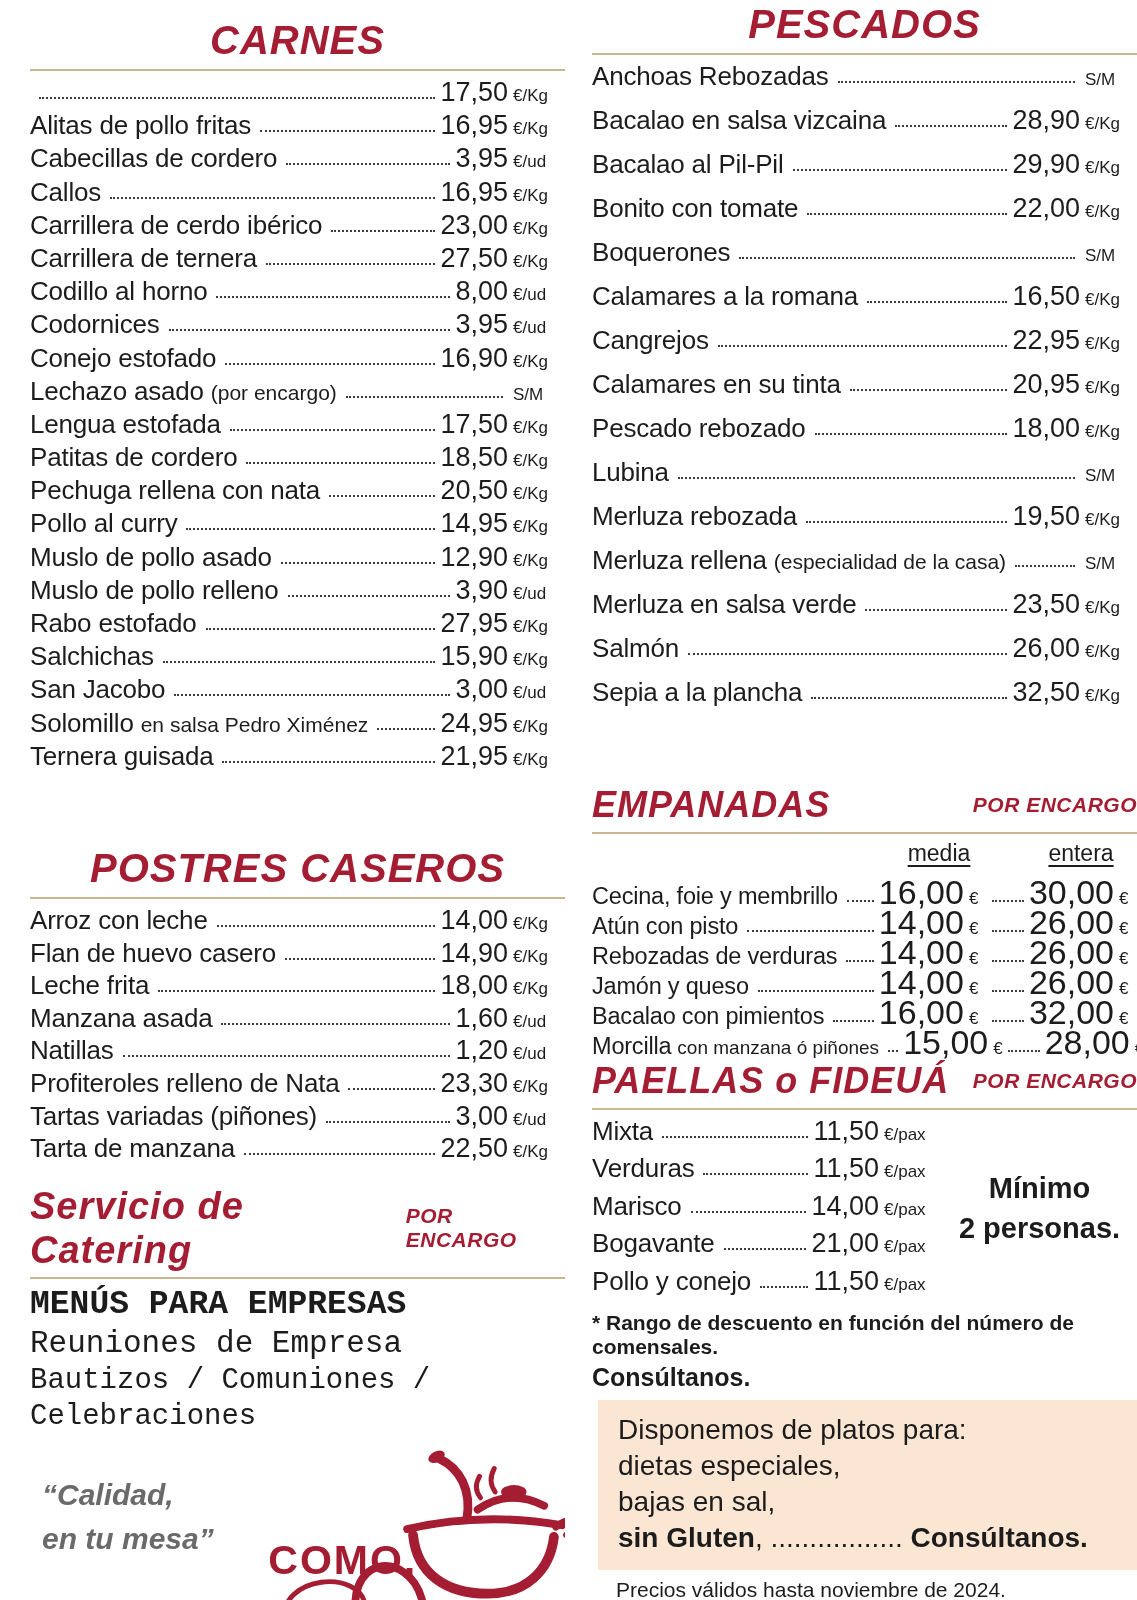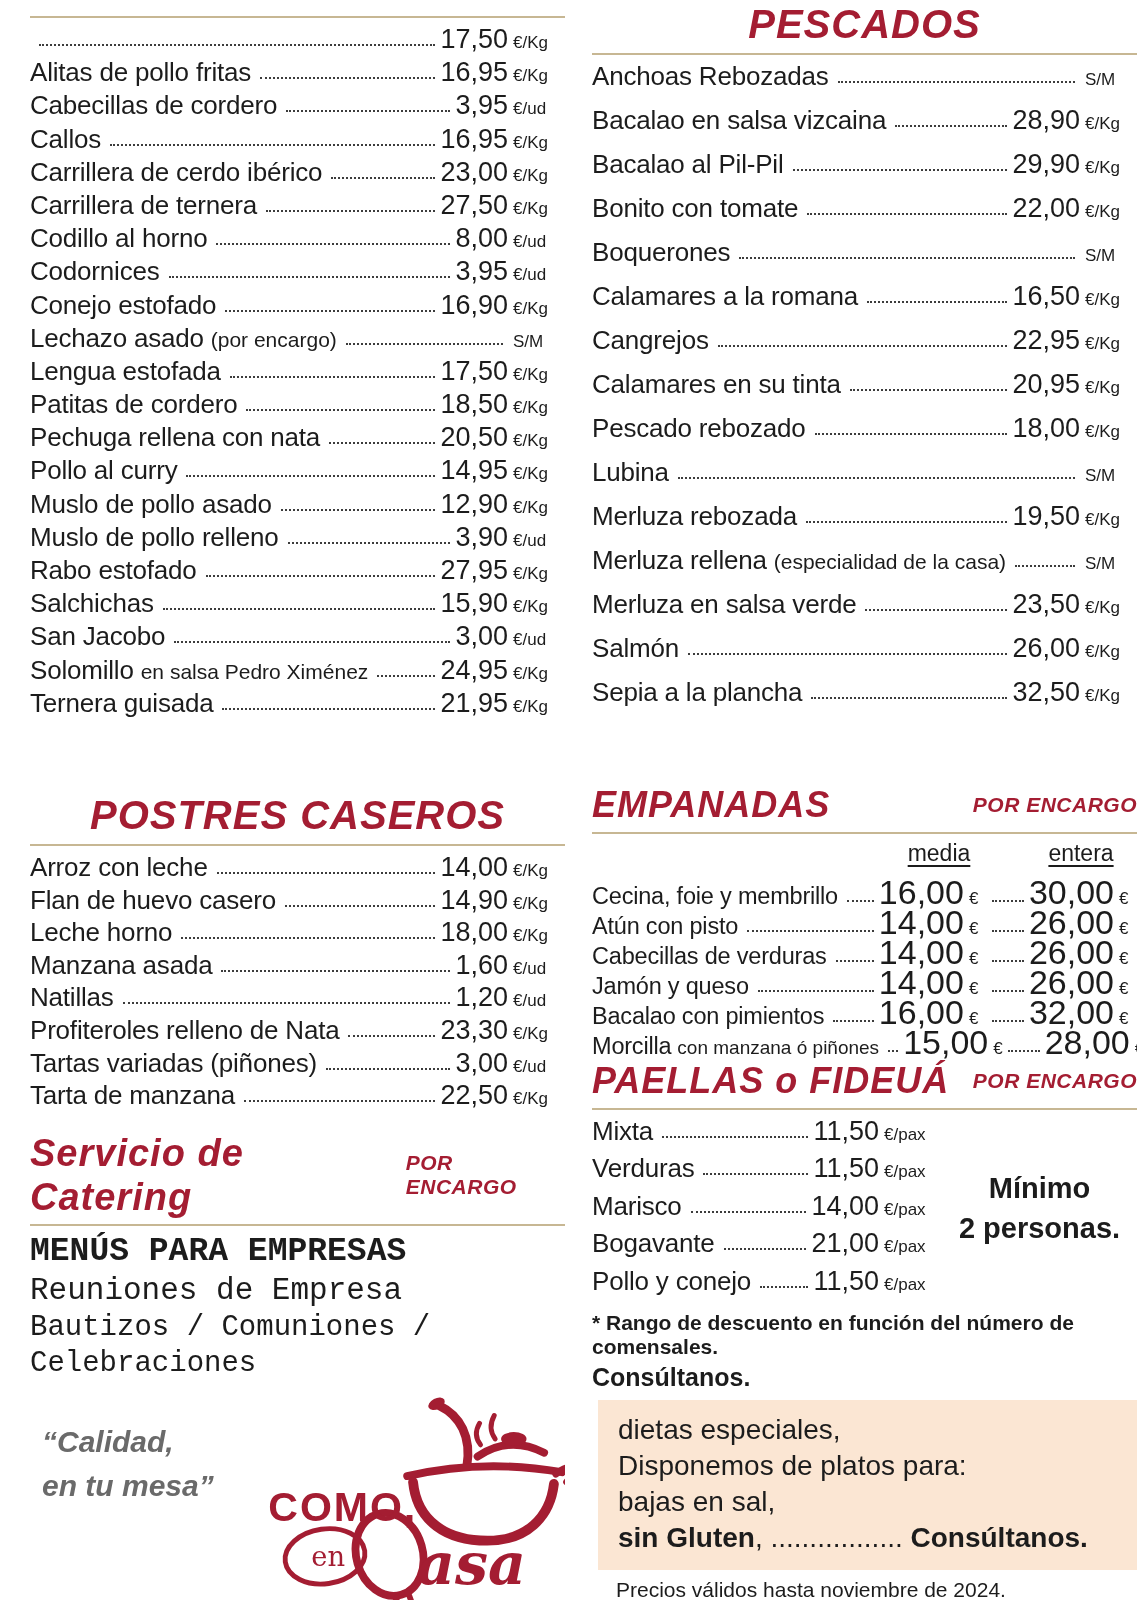--- a/index.html
+++ b/index.html
@@ -79,20 +79,21 @@
   .accent{color:#a41d32;}
 </style>
 </head>
 <body>
 
 <div class="page">
 
   <div class="col left">
 
     <section style="margin-top:16px;">
+      <h2 class="sec-title accent">CARNES</h2>
       <div class="rule"></div>
       <div class="items carnes-items">
 
       <div class="row">
 
           <span class="dots"></span>
           <span class="price">17,50</span>
           <span class="unit">€/Kg</span>
         </div>
           <div class="row">
@@ -251,21 +252,21 @@
           <span class="unit">€/Kg</span>
         </div>
           <div class="row">
           <span class="nm">Flan de huevo casero</span>
 
           <span class="dots"></span>
           <span class="price">14,90</span>
           <span class="unit">€/Kg</span>
         </div>
           <div class="row">
-          <span class="nm">Leche horno</span>
+          <span class="nm">Leche frita</span>
 
           <span class="dots"></span>
           <span class="price">18,00</span>
           <span class="unit">€/Kg</span>
         </div>
           <div class="row">
           <span class="nm">Manzana asada</span>
 
           <span class="dots"></span>
           <span class="price">1,60</span>
@@ -493,21 +494,21 @@
           <span class="nm">Atún con pisto</span>
 
           <span class="dots"></span>
           <span class="price">14,00</span>
           <span class="unit">€</span>
           <span class="dots2"></span>
           <span class="price">26,00</span>
           <span class="unit">€</span>
         </div>
           <div class="row">
-          <span class="nm">Cabecillas de verduras</span>
+          <span class="nm">Rebozadas de verduras</span>
 
           <span class="dots"></span>
           <span class="price">14,00</span>
           <span class="unit">€</span>
           <span class="dots2"></span>
           <span class="price">26,00</span>
           <span class="unit">€</span>
         </div>
           <div class="row">
           <span class="nm">Jamón y queso</span>
@@ -584,22 +585,22 @@
           </div>
         <div class="minimo">Mínimo
 2 personas.</div>
       </div>
     </section>
 
     <div class="note1">* Rango de descuento en función del número de comensales.</div>
     <div class="note2">Consúltanos.</div>
 
     <div class="diet-box">
+      <div>Disponemos de platos para:</div>
       <div>dietas especiales,</div>
-      <div>Disponemos de platos para:</div>
       <div>bajas en sal,</div>
       <div class="diet-last"><b>sin Gluten</b><span>, ................. </span><b>Consúltanos.</b></div>
     </div>
 
     <div class="footnotes">
       <div>Precios válidos hasta noviembre de 2024.</div>
 
     </div>
   </div>
 </div>

